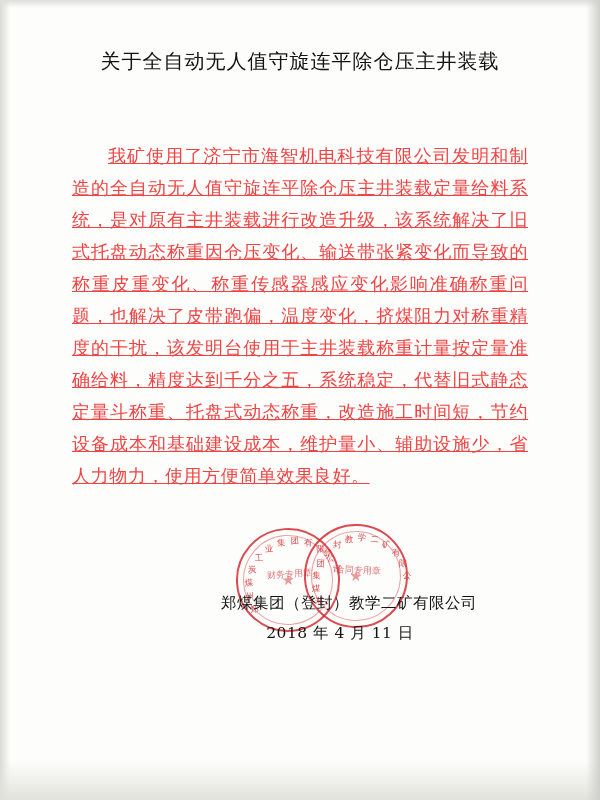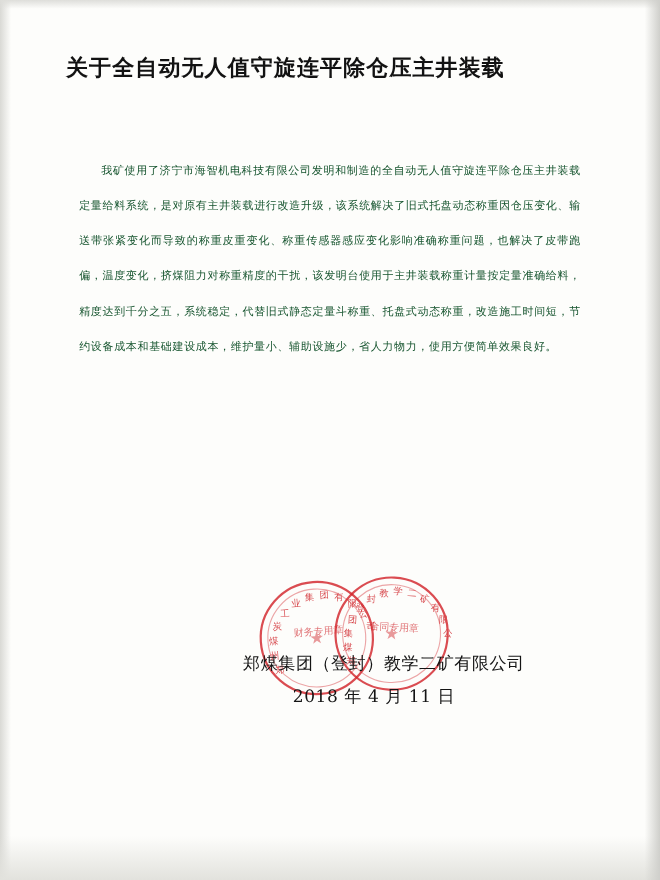--- a/index.html
+++ b/index.html
@@ -51,43 +51,44 @@
     height: 40px;
     background: linear-gradient(to top, #e2e2dd, rgba(253,253,251,0));
     pointer-events: none;
   }
 
   .doc-title {
     position: absolute;
     top: 44px;
     left: 60px;
     width: 480px;
-    text-align: left;
+    text-align: center;
     font-size: 20px;
-    font-weight: bold;
+    font-weight: normal;
     line-height: 34px;
     color: #121212;
     letter-spacing: 1px;
   }
   .doc-title .line2 {
     display: block;
   }
 
   .body-text {
     position: absolute;
     top: 140px;
     left: 72px;
     width: 456px;
-    font-size: 10px;
+    font-size: 18px;
     line-height: 32px;
-    color: #14532d;
+    color: #ef4444;
     text-align: justify;
     text-justify: inter-character;
     text-indent: 2em;
     letter-spacing: 0.6px;
+    text-decoration: underline;
   }
 
   
   .stamp {
     position: absolute;
     left: 236px;
     top: 522px;
     width: 180px;
     height: 120px;
     pointer-events: none;

